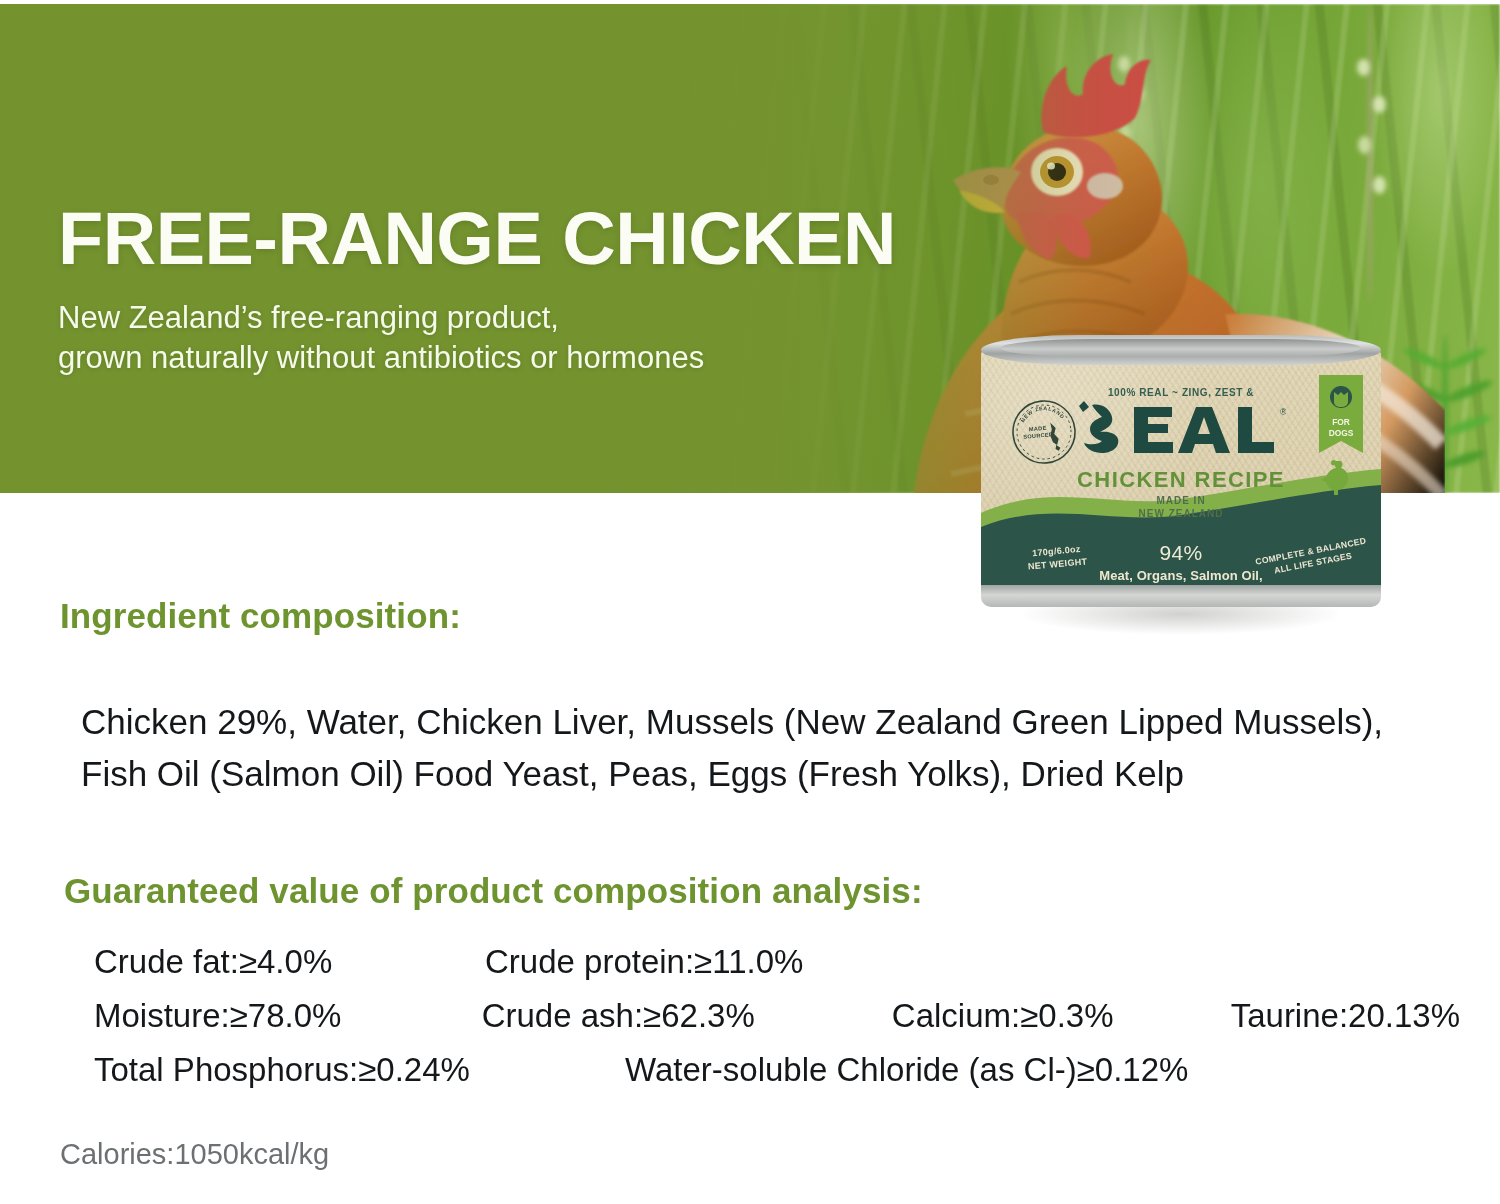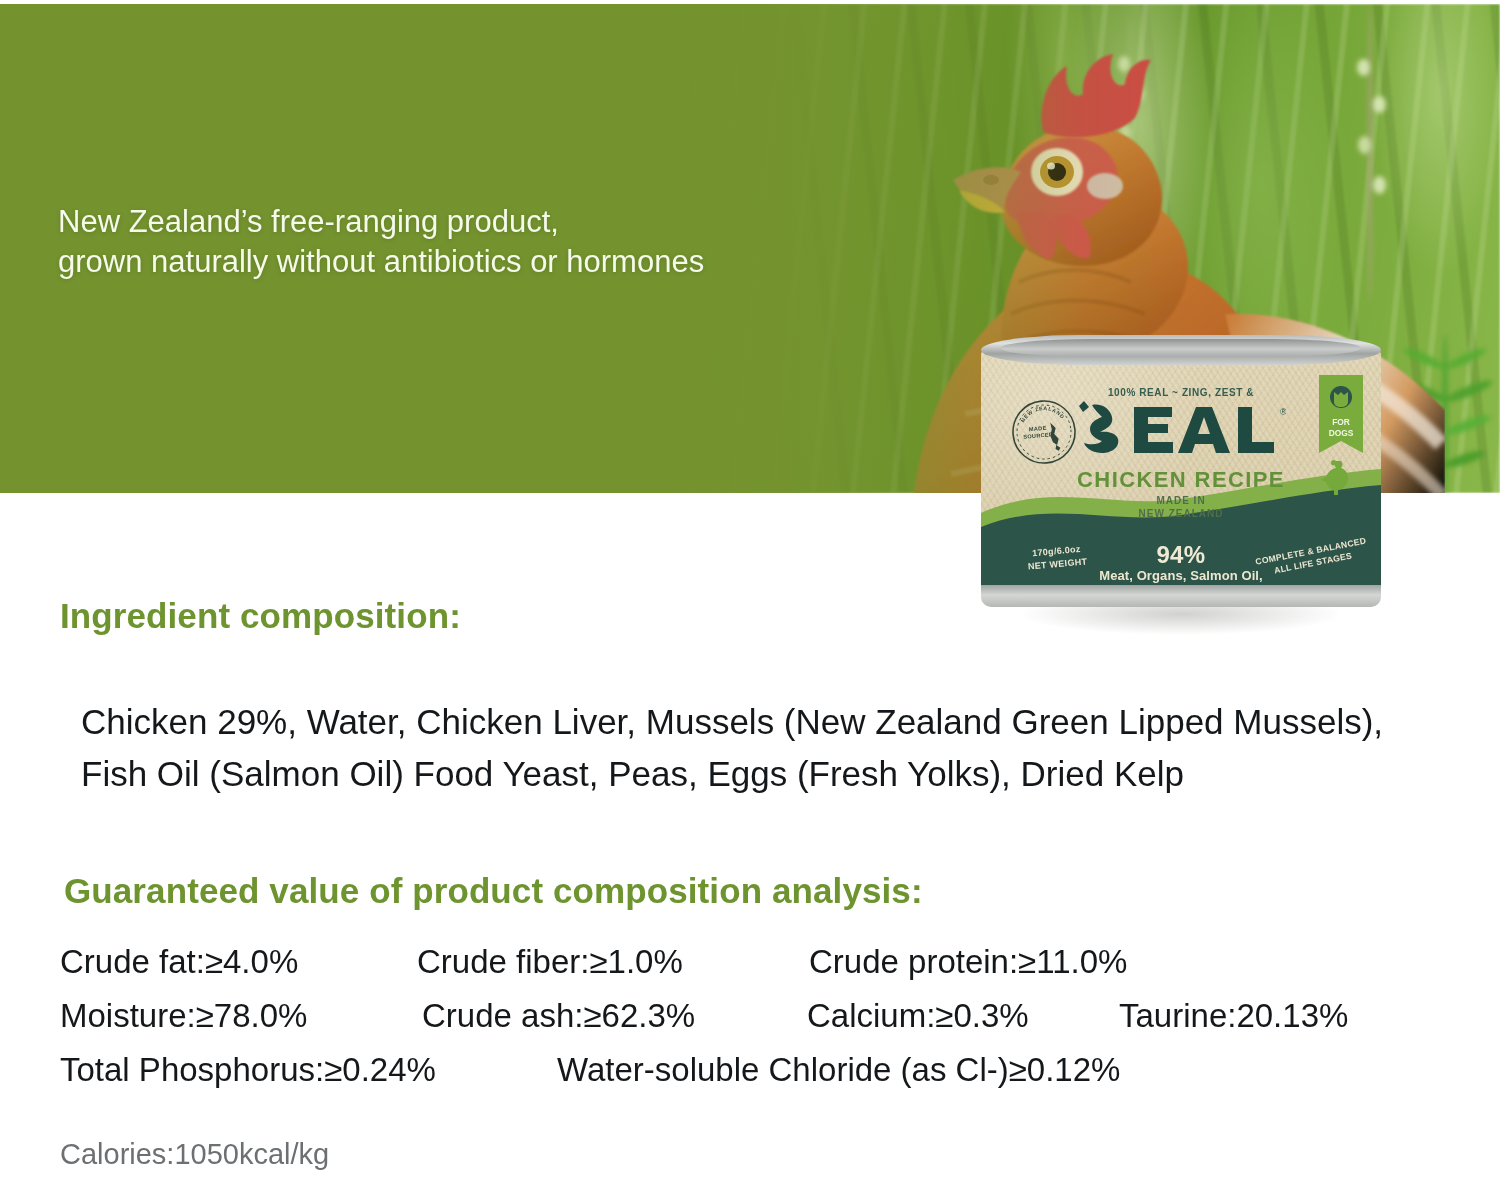--- a/index.html
+++ b/index.html
@@ -115,21 +115,21 @@
   .recipe{
     position:absolute;left:0;right:0;top:118px;
     font-size:22px;font-weight:600;letter-spacing:1.4px;color:#63913a;
   }
   .madein{
     position:absolute;left:0;right:0;top:146px;
     font-size:10px;font-weight:600;letter-spacing:1px;line-height:1.25;color:#4f6f4a;
   }
   .pct{
     position:absolute;left:0;right:0;top:192px;
-    font-size:24px;font-weight:700;color:#f0ead4;letter-spacing:.4px;
+    font-size:21px;font-weight:400;color:#f0ead4;letter-spacing:.4px;
   }
   .pct-sub{
     position:absolute;left:0;right:0;top:218px;
     font-size:13px;font-weight:600;line-height:1.32;color:#eee7d0;letter-spacing:.1px;
   }
   .netweight{
     position:absolute;left:22px;top:196px;width:108px;
     font-size:9px;font-weight:700;line-height:1.4;color:#ece6d2;letter-spacing:.3px;
     transform:rotate(-5deg);
   }
@@ -157,21 +157,21 @@
   .ing-body{
     position:absolute;left:60px;top:168px;width:1355px;
     font-size:35px;line-height:1.49;color:#15181a;font-weight:400;margin-left:21px;
   }
   .ga-title{position:absolute;left:64px;top:378px;}
   .ga-rows{position:absolute;left:60px;top:442px;width:1400px;}
   .ga-row{
     display:flex;font-size:33px;line-height:1.64;color:#15181a;font-weight:400;
     white-space:nowrap;
   }
-  .ga-row span{display:block;}
+  .ga-row span{display:block;margin-left:34px;}
   .r1 span:nth-child(1){width:357px;}
   .r1 span:nth-child(2){width:392px;}
   .r2 span:nth-child(1){width:362px;}
   .r2 span:nth-child(2){width:385px;}
   .r2 span:nth-child(3){width:312px;}
   .r3 span:nth-child(1){width:497px;}
   .calories{
     position:absolute;left:60px;top:645px;
     font-size:29px;color:#6d7073;font-weight:400;
   }
@@ -298,20 +298,21 @@
         <path d="M214 268 C248 252 290 252 326 268" stroke="#7d4110" stroke-width="4" fill="none"></path>
         <path d="M206 300 C244 282 296 282 340 300" stroke="#7d4110" stroke-width="4" fill="none"></path>
         <path d="M204 332 C246 312 306 312 354 334" stroke="#7d4110" stroke-width="4" fill="none"></path>
       </g>
     </svg>
   </div>
 
   <div class="hero-wash" style="z-index:5;"></div>
 
   <div class="hero-text">
+    <h1 class="hero-title">FREE-RANGE CHICKEN</h1>
     <p class="hero-sub">
       <span>New Zealand’s free-ranging product,</span><br>
       <span>grown naturally without antibiotics or hormones</span>
     </p>
   </div>
 </div>
 
 <div class="can-wrap">
   <div class="can-shadow"></div>
   <div class="can">
@@ -418,21 +419,20 @@
 <div class="content">
 
   <h2 class="sec-title ing-title">Ingredient composition:</h2>
   <p class="ing-body">Chicken 29%, Water, Chicken Liver, Mussels (New Zealand Green Lipped Mussels), Fish Oil (Salmon Oil) Food Yeast, Peas, Eggs (Fresh Yolks), Dried Kelp</p>
 
   <h2 class="sec-title ga-title">Guaranteed value of product composition analysis:</h2>
 
   <div class="ga-rows">
     <div class="ga-row r1">
       <span>Crude fat:≥4.0%</span>
-      <span>Crude fiber:≥1.0%</span>
       <span>Crude protein:≥11.0%</span>
     </div>
     <div class="ga-row r2">
       <span>Moisture:≥78.0%</span>
       <span>Crude ash:≥62.3%</span>
       <span>Calcium:≥0.3%</span>
       <span>Taurine:20.13%</span>
     </div>
     <div class="ga-row r3">
       <span>Total Phosphorus:≥0.24%</span>

